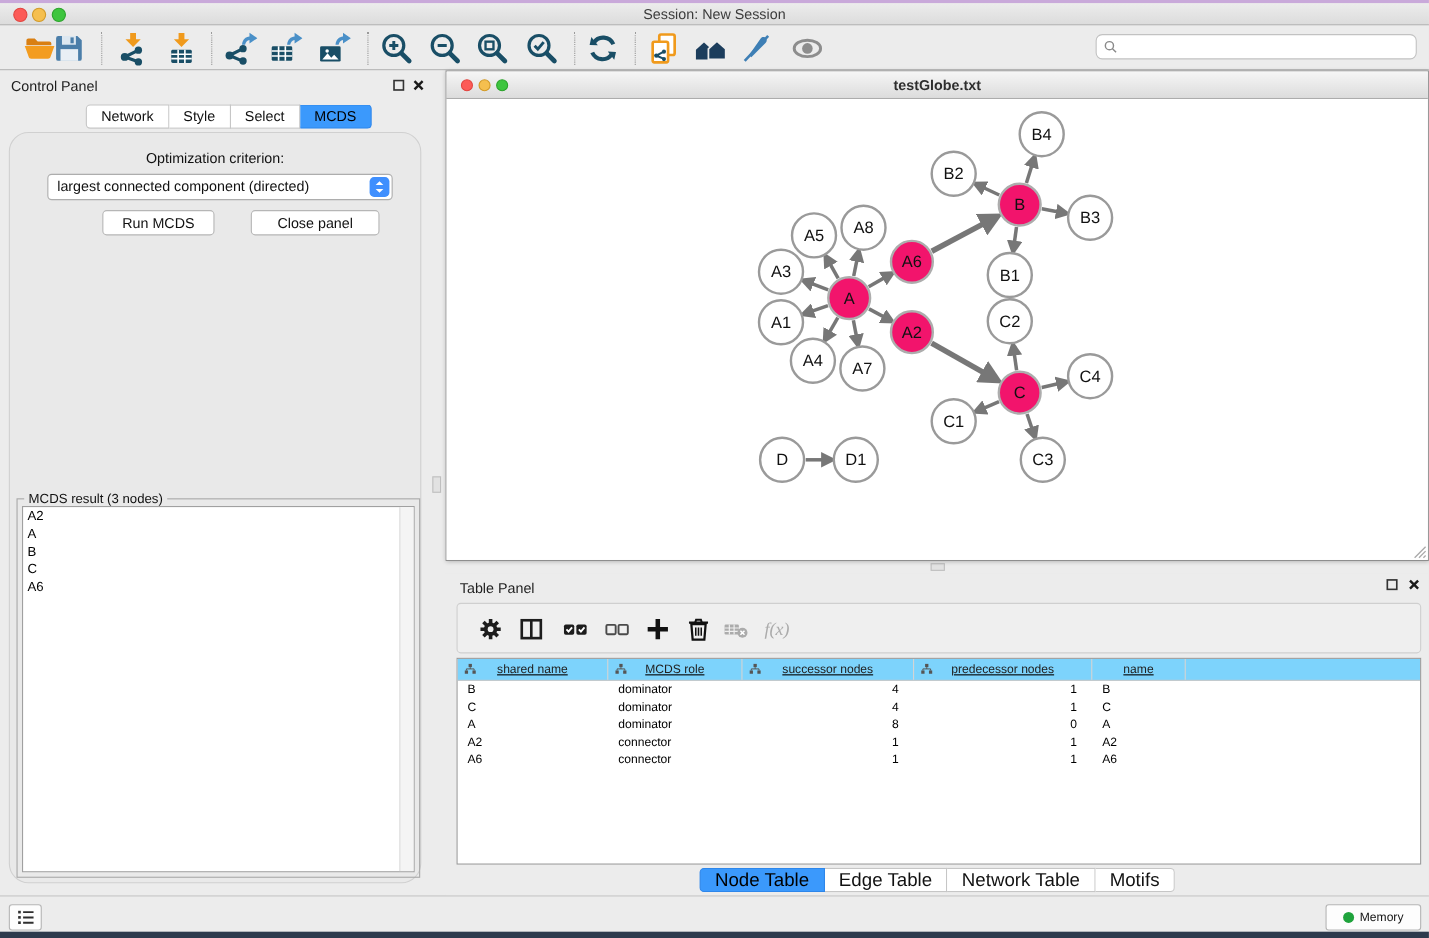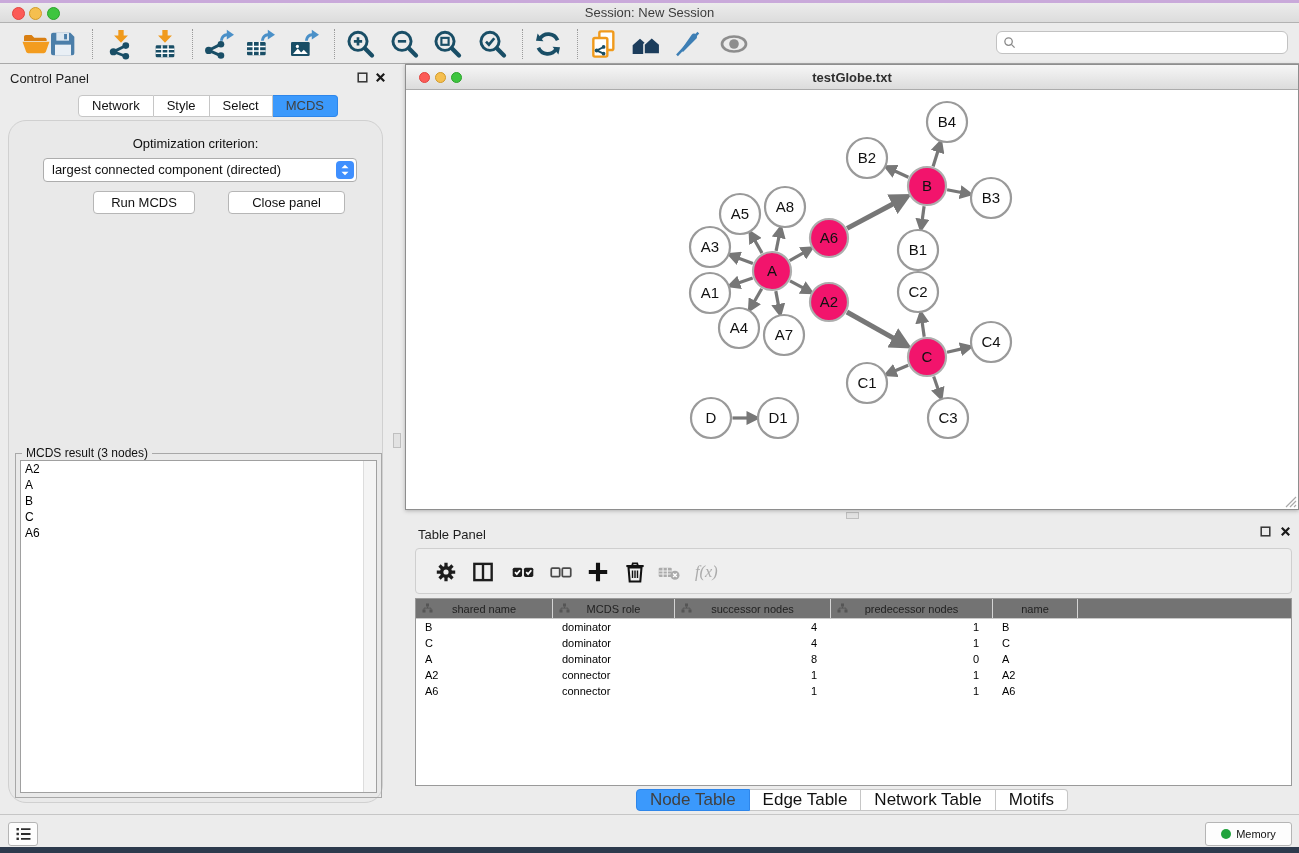--- a/index.html
+++ b/index.html
@@ -34,21 +34,21 @@
   
   .control-panel { left:0; top:64px; width:390px; height:750px; background:#ECECEC; }
   .panel-header { position:absolute; left:0; top:0; width:100%; height:26px; }
   .panel-header .ph-title { position:absolute; left:10px; top:7px; font-size:13px; color:#1E1E1E; }
   .wicon { position:absolute; top:8px; width:11px; height:11px; }
   .seg { display:flex; }
   .seg .tab { height:22px; background:#FFF; border:1px solid #C6C6C6; border-left:none; font-size:13px;
     color:#111; padding:0 13px; line-height:20px; cursor:default; }
   .seg .tab:first-child { border-left:1px solid #C6C6C6; border-radius:4px 0 0 4px; }
   .seg .tab:last-child { border-radius:0 4px 4px 0; }
-  .seg .tab.active { background:#3B99FC; border-color:#2E86EA; color:#404040; }
+  .seg .tab.active { background:#3B99FC; border-color:#2E86EA; color:#000000; }
   .cp-tabs { position:absolute; left:78px; top:31px; }
   .cp-card { position:absolute; left:8px; top:56px; width:375px; height:683px; background:#E9E9E9;
     border:1px solid #D0D0D0; border-radius:18px; }
   .opt-label { position:absolute; left:0; top:15px; width:100%; text-align:center; font-size:13px; color:#111; }
   .cp-select { position:absolute; left:34px; top:37px; width:314px; height:24px; background:#FFF;
     border:1px solid #ADADAD; border-radius:4px; font-size:13px; color:#111; line-height:22px; padding-left:8px; }
   .cp-select .stepper { position:absolute; right:2px; top:2px; width:18px; height:18px; background:#3F8FFE;
     border-radius:4px; }
   .cp-select .stepper svg { width:18px; height:18px; display:block; }
   .btn { position:absolute; height:23px; background:#FFF; border:1px solid #B6B6B6; border-radius:4px;
@@ -80,21 +80,21 @@
   .grip { position:absolute; right:1px; bottom:1px; width:13px; height:13px; }
 
   
   .table-panel { left:405px; top:521px; width:894px; height:292px; background:#ECECEC; }
   .tp-title { position:absolute; left:13px; top:6px; font-size:13px; color:#1E1E1E; }
   .tp-toolbar { position:absolute; left:10px; top:27px; width:877px; height:46px; background:#EFEFEF;
     border:1px solid #CFCFCF; border-radius:4px; }
   .tpico { position:absolute; top:10px; width:26px; height:26px; }
   .tpico svg { width:26px; height:26px; }
   .tp-table { position:absolute; left:10px; top:77px; width:877px; height:188px; background:#FFF; border:1px solid #9A9A9A; overflow:hidden; }
-  .thead { display:flex; height:20px; background:#737373; border-bottom:1px solid #C9C9C9; }
+  .thead { display:flex; height:20px; background:#7dd3fc; border-bottom:1px solid #C9C9C9;text-decoration:underline; }
   .th { position:relative; border-right:1px solid #D4D4D4; font-size:11px; color:#222;
     display:flex; align-items:center; justify-content:center; }
   .th svg { position:absolute; left:6px; top:4px; width:11px; height:11px; }
   .trow { display:flex; height:16px; }
   .td { font-size:11px; color:#000; line-height:16px; white-space:nowrap; overflow:hidden; }
   .td.l { padding-left:9px; text-align:left; }
   .td.r { padding-right:14px; text-align:right; }
   .tp-tabs { position:absolute; left:0; top:268px; width:894px; display:flex; justify-content:center; }
   .tp-tabs .tab { font-size:17px; }
 

